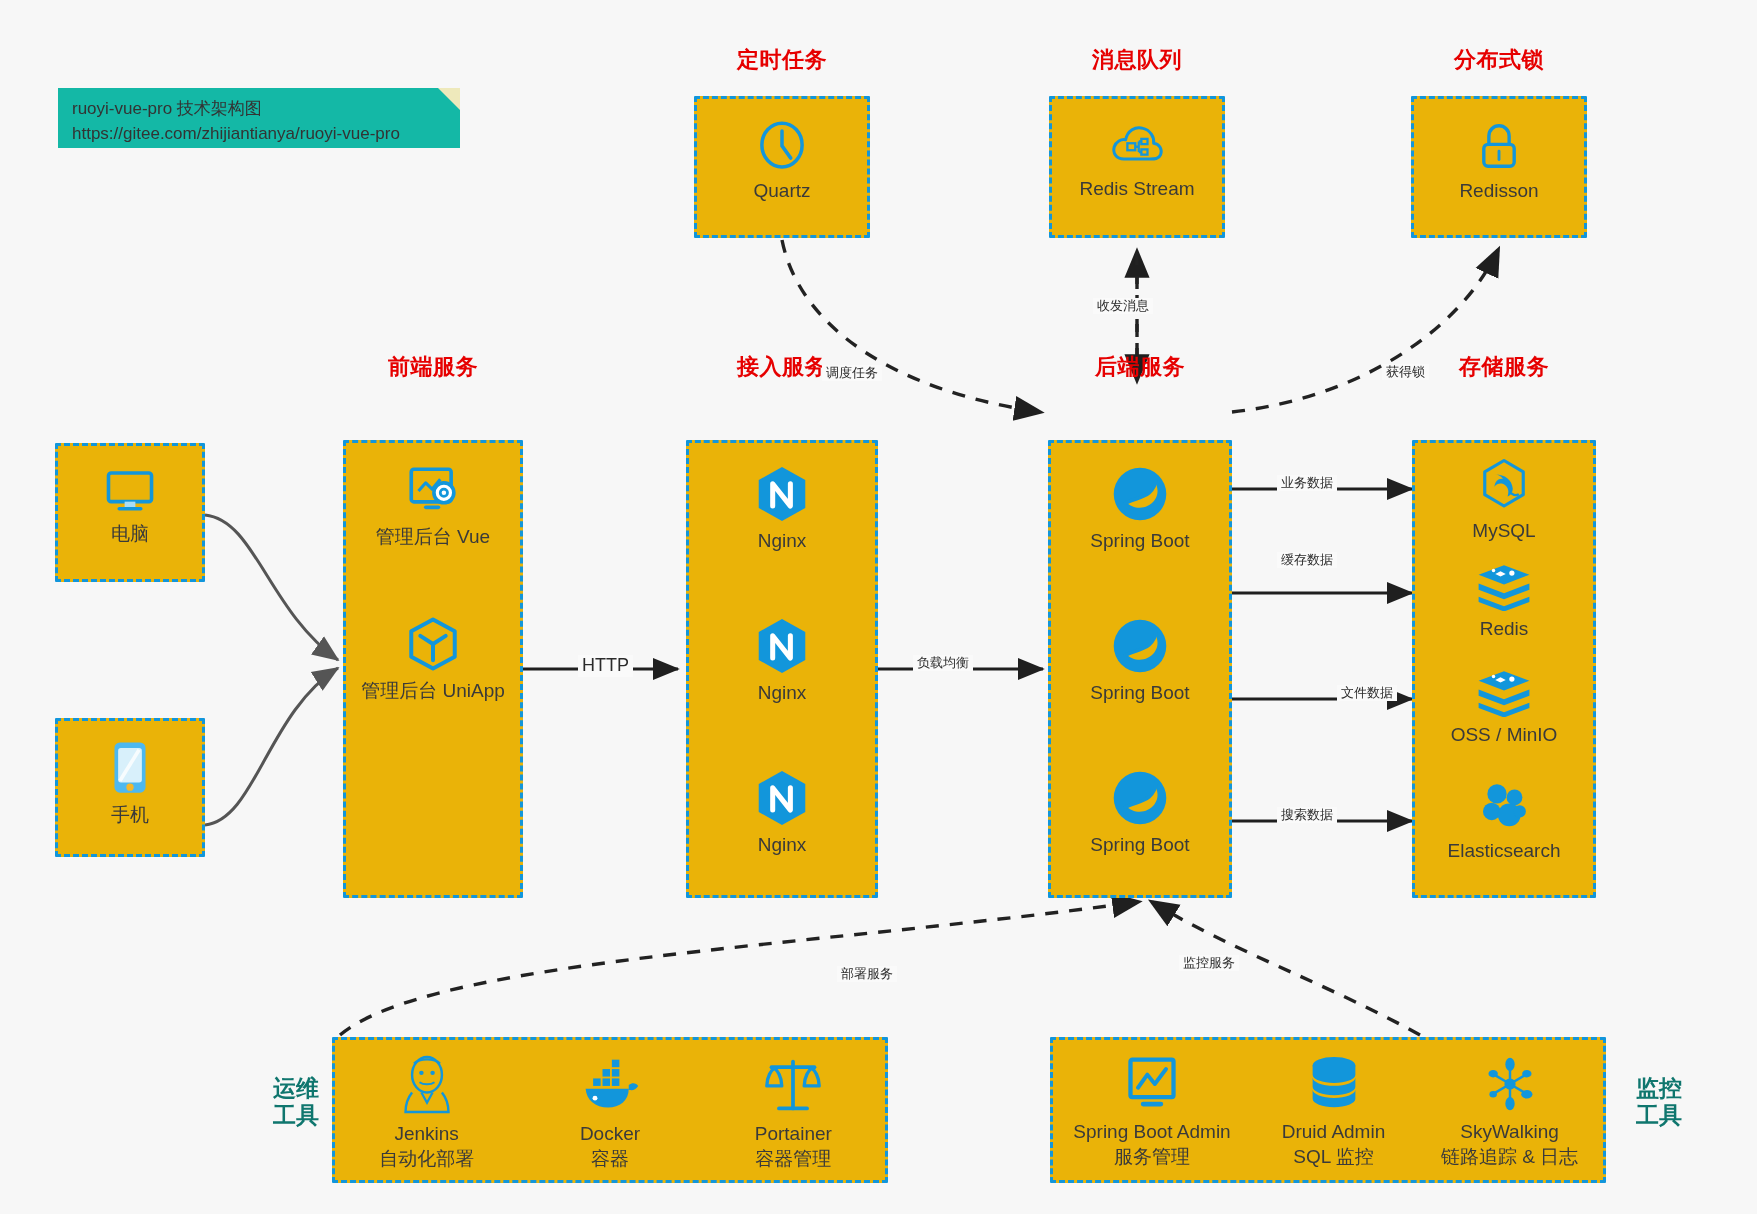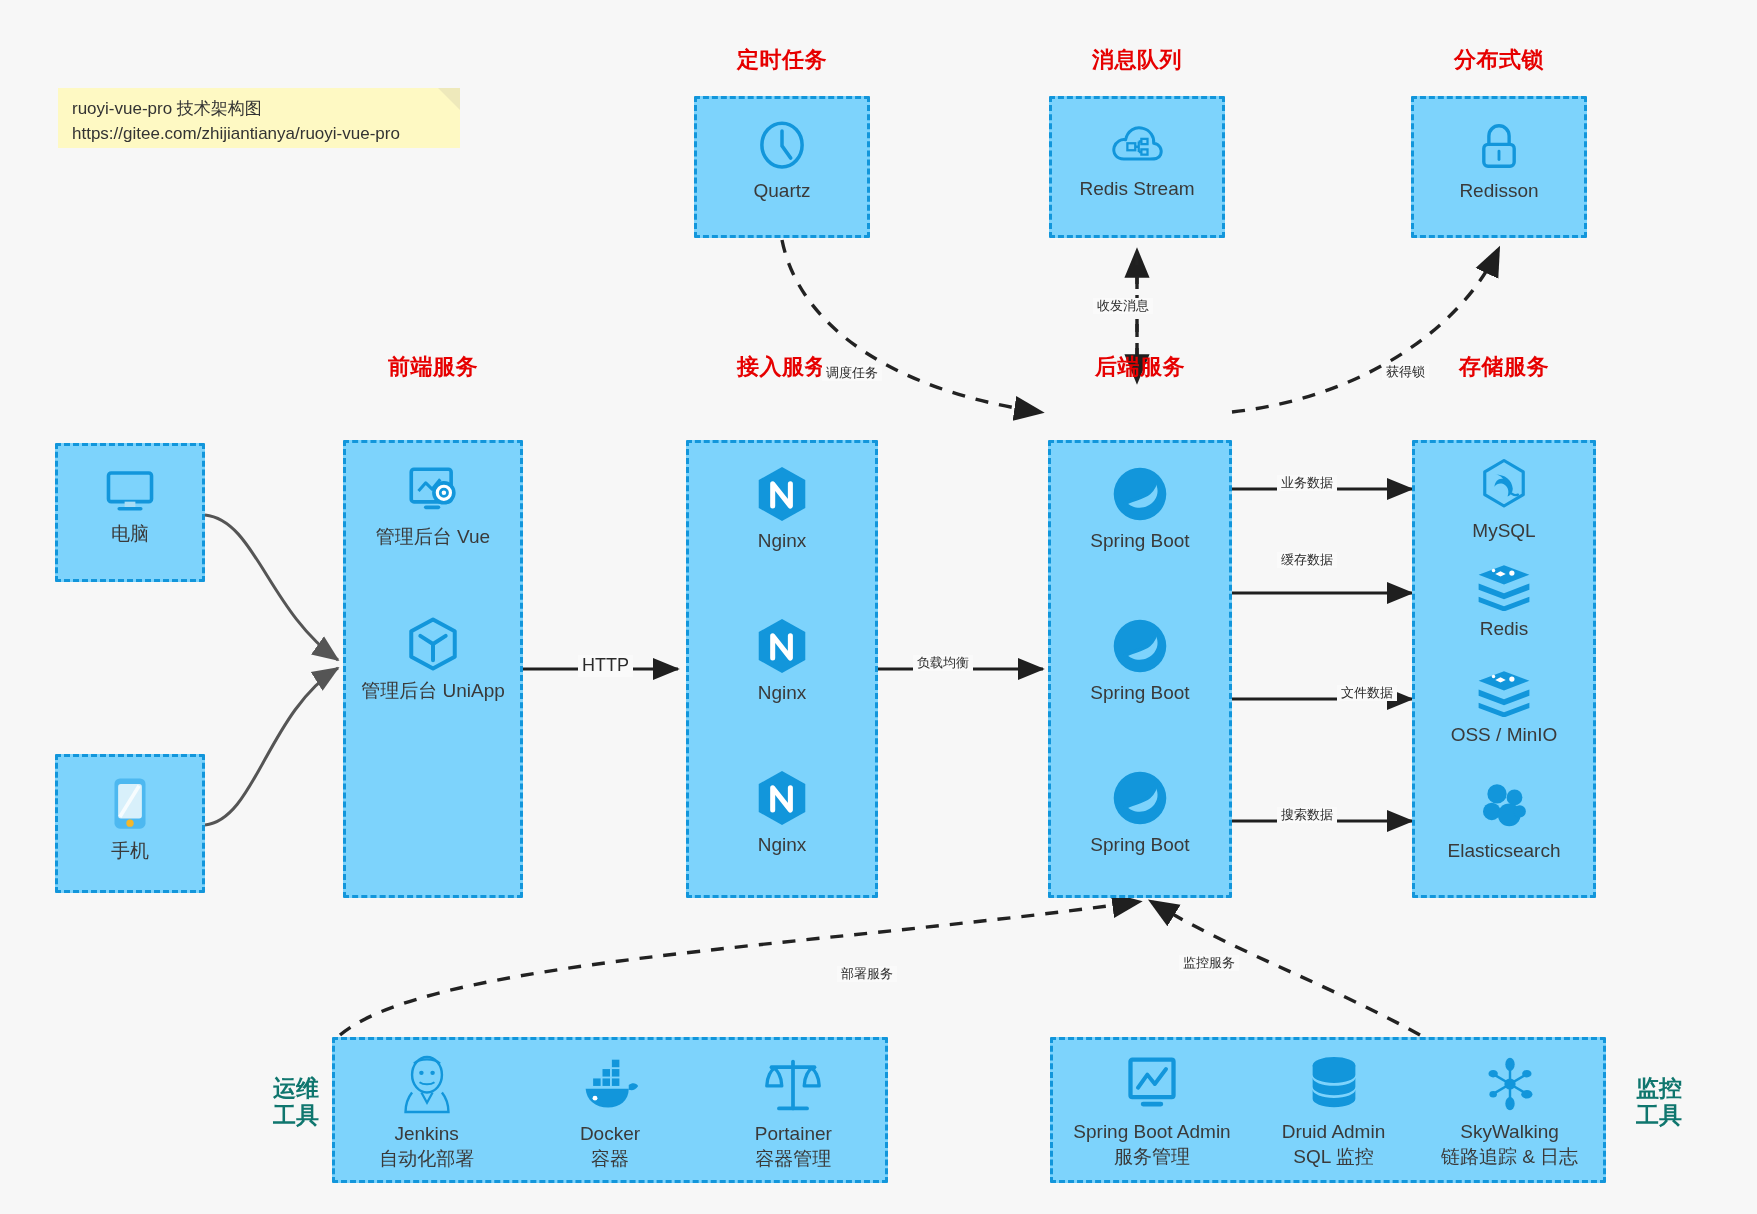--- a/index.html
+++ b/index.html
@@ -17,21 +17,21 @@
     color: #e60000;
     font-weight: bold;
     font-size: 22px;
     white-space: nowrap;
     text-align: center;
     letter-spacing: .5px;
   }
   .dbox {
     position: absolute;
     border: 3px dashed #1296db;
-    background: #7dd3fc;
+    background: #eab308;
     border-radius: 1px;
   }
   .cell {
     position: absolute;
     display: flex;
     flex-direction: column;
     align-items: center;
     justify-content: flex-start;
     width: 100%;
   }
@@ -43,21 +43,21 @@
     line-height: 1.28;
     text-align: center;
   }
   .ico { display:block; }
 
   
   #note {
     position: absolute;
     left: 58px; top: 88px;
     width: 402px; height: 60px;
-    background: #fef9c3;
+    background: #14b8a6;
     padding: 9px 14px 0 14px;
     font-size: 17px;
     color: #333;
     line-height: 1.45;
     white-space: nowrap;
   }
   #note .fold {
     position: absolute; right: 0; top: 0;
     width: 0; height: 0;
     border-top: 22px solid #eee9bb;
@@ -177,21 +177,21 @@
     <div class="cell" style="top:18px;">
       <svg class="ico" width="58" height="52" viewBox="0 0 64 58">
         <rect x="8" y="10" width="48" height="32" rx="3" fill="none" stroke="#1296db" stroke-width="4"></rect>
         <rect x="26" y="42" width="12" height="7" fill="#a8ddf5"></rect>
         <rect x="18" y="48" width="28" height="4" rx="2" fill="#1296db"></rect>
       </svg>
       <div class="cell-label">电脑</div>
     </div>
   </div>
 
-  <div class="dbox" style="left:55px; top:754px; width:150px; height:139px;">
+  <div class="dbox" style="left:55px; top:718px; width:150px; height:139px;">
     <div class="cell" style="top:18px;">
       <svg class="ico" width="42" height="58" viewBox="0 0 46 62">
         <rect x="6" y="3" width="34" height="55" rx="6" fill="#4db8f0"></rect>
         <rect x="10" y="9" width="26" height="38" rx="3" fill="#d8f0fb"></rect>
         <path d="M12 45 L33 11" stroke="#ffffff" stroke-width="4" opacity=".8"></path>
         <circle cx="23" cy="52" r="4" fill="#f5b72a"></circle>
       </svg>
       <div class="cell-label">手机</div>
     </div>
   </div>

